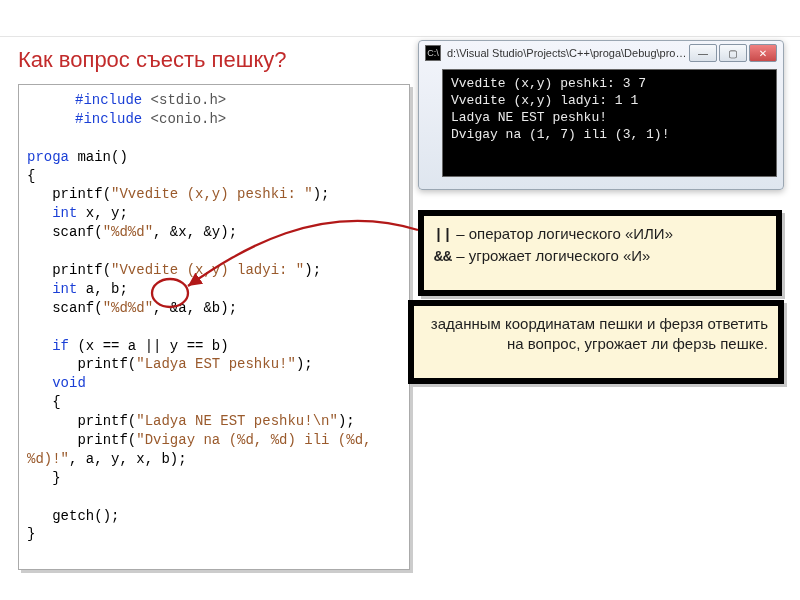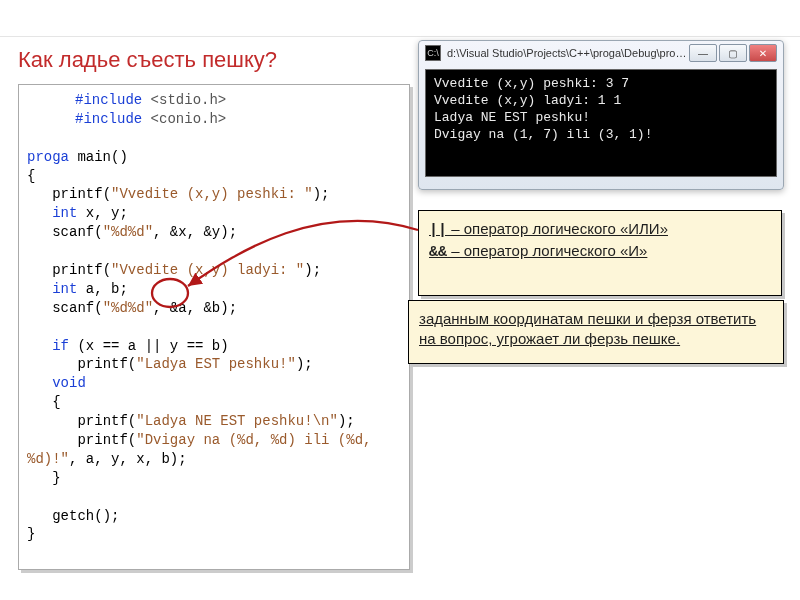--- a/index.html
+++ b/index.html
@@ -91,73 +91,73 @@
     align-items: center;
     justify-content: center;
     font-size: 10px;
     color: #444;
   }
   .win-btn.close {
     background: linear-gradient(#f08181, #c94b4b);
     color: #fff;
   }
   .console-body {
-    margin: 4px 6px 6px 6px;
+    margin: 4px 6px 6px 23px;
     background: #000;
     border: 1px solid #666;
     height: 108px;
     color: #eaeaea;
     font-family: "Lucida Console", "Courier New", monospace;
     font-size: 13px;
     padding: 6px 8px;
     white-space: pre;
     line-height: 1.3;
     box-sizing: border-box;
   }
 
   .note-box {
     position: absolute;
     background: #fdf6d9;
-    border: 1px solid #000000;
+    border: 6px solid #000000;
     box-shadow: 3px 3px 0 #c7c7c7;
     padding: 8px 10px;
     font-size: 15px;
     color: #1e1e1e;
     line-height: 1.35;
     box-sizing: border-box;
-    text-decoration: underline;
   }
   .note1 {
     left: 418px;
     top: 210px;
     width: 364px;
     height: 86px;
   }
   .note2 {
     left: 408px;
     top: 300px;
     width: 376px;
-    height: 64px;
+    height: 84px;
+    text-align: right;
   }
   .mono { font-family: "Courier New", monospace; font-weight: bold; }
 
   
   .annot-svg {
     position: absolute;
     left: 0; top: 0;
     width: 800px; height: 600px;
     pointer-events: none;
   }
 </style>
 </head>
 <body>
 
 <div class="topbar"></div>
 
-<div class="slide-title">Как ладье съесть пешку?</div>
+<div class="slide-title">Как вопрос съесть пешку?</div>
 
 <div class="code-box"><span class="inc">#include</span><span class="hdr"> &lt;stdio.h&gt;</span>
 <span class="inc">#include</span><span class="hdr"> &lt;conio.h&gt;</span>
 
 <span class="kw">proga</span><span> main()</span>
 <span>{</span>
 <span>   printf(</span><span class="str">"Vvedite (x,y) peshki: "</span><span>);</span>
 <span class="kw">   int</span><span> x, y;</span>
 <span>   scanf(</span><span class="str">"%d%d"</span><span>, &amp;x, &amp;y);</span>
 
@@ -185,21 +185,21 @@
     <div class="win-btn close">✕</div>
   </div>
   <div class="console-body">Vvedite (x,y) peshki: 3 7
 Vvedite (x,y) ladyi: 1 1
 Ladya NE EST peshku!
 Dvigay na (1, 7) ili (3, 1)!</div>
 </div>
 
 <div class="note-box note1">
   <span class="mono">||</span><span>  – оператор логического «ИЛИ»</span><br>
-  <span class="mono">&amp;&amp;</span><span> – оператор логического «И»</span>
+  <span class="mono">&amp;&amp;</span><span> – угрожает логического «И»</span>
 </div>
 
 <div class="note-box note2">
   <span>заданным координатам пешки и ферзя ответить на вопрос, угрожает ли ферзь пешке.</span>
 </div>
 
 <svg class="annot-svg">
   <defs>
     <marker id="arrowhead" markerWidth="8" markerHeight="8" refX="6" refY="3" orient="auto">
       <path d="M0,0 L6,3 L0,6 Z" fill="#b21818"></path>

